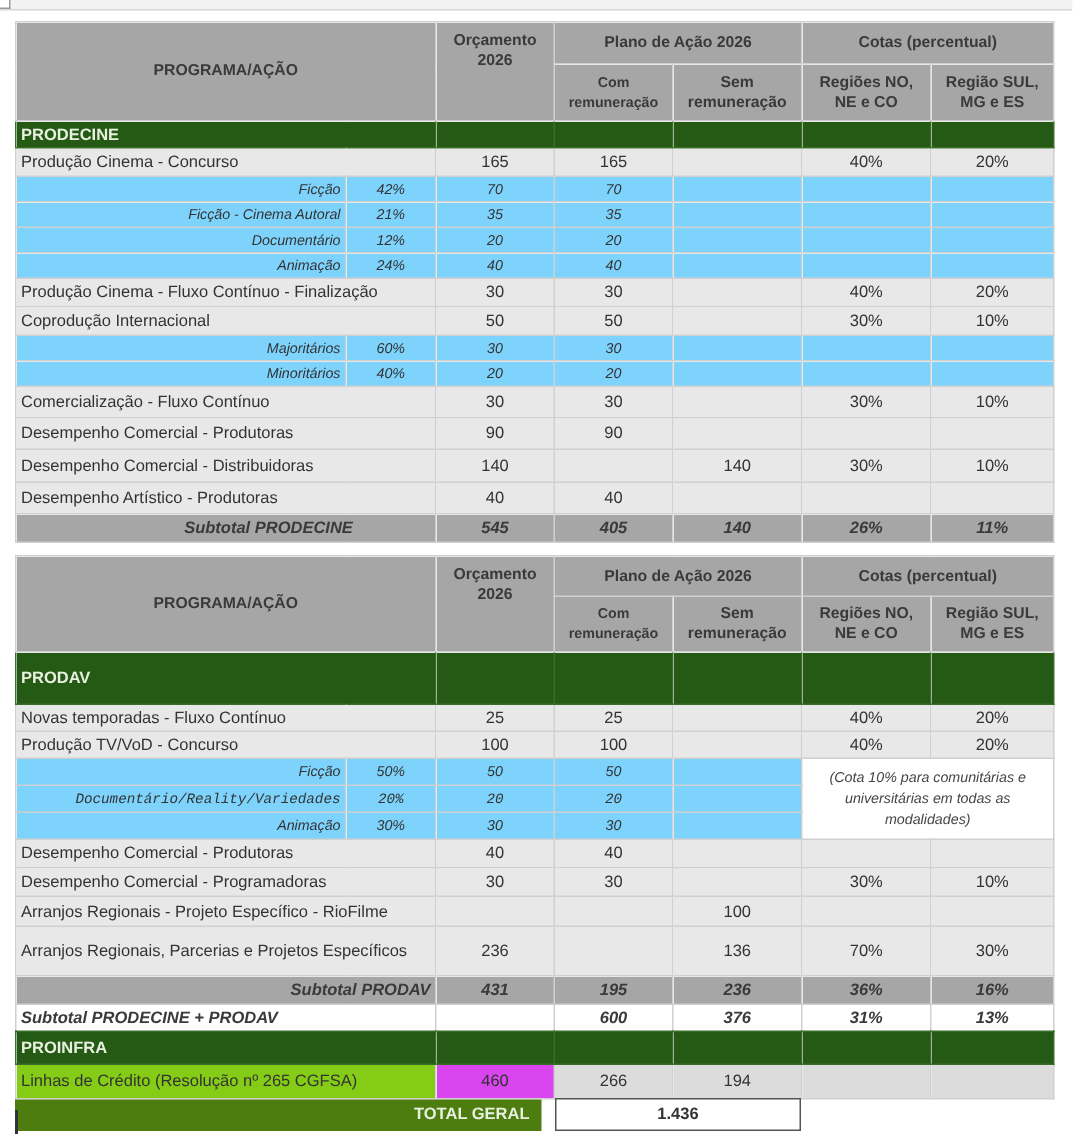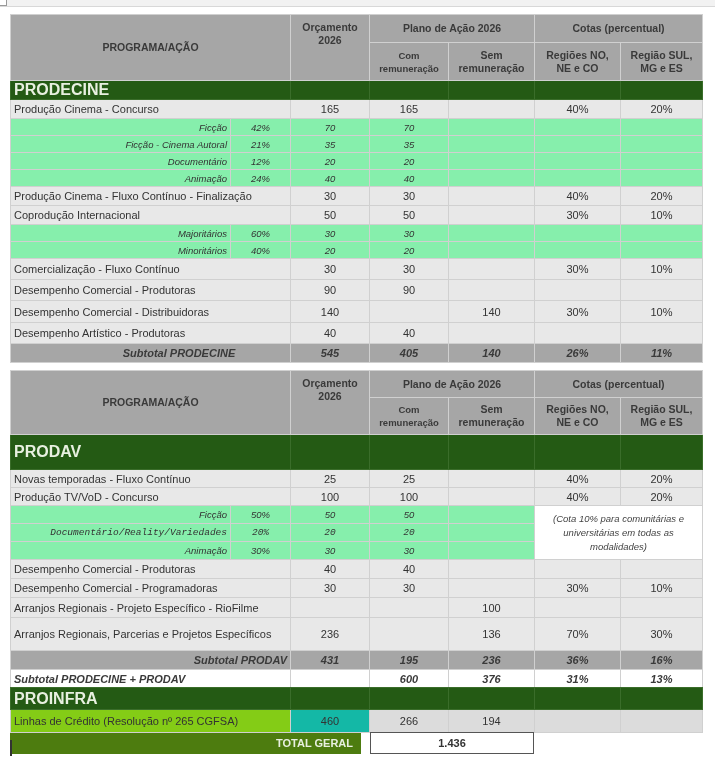--- a/index.html
+++ b/index.html
@@ -3,23 +3,23 @@
 <meta charset="utf-8">
 <style>
   html, body { margin:0; padding:0; }
   body { width:715px; height:764px; background:#ffffff; position:relative; overflow:hidden;
          font-family:"Liberation Sans", "DejaVu Sans", sans-serif; color:#333; }
   .topbar { position:absolute; left:0; top:0; width:715px; height:6px; background:#f2f2f2; border-bottom:1px solid #d8d8d8; }
   .topcheck { position:absolute; left:0; top:0; width:6px; height:5px; border:1px solid #999; border-top:none; border-left:none; background:#fff; }
   table { border-collapse:collapse; position:absolute; left:10px; table-layout:fixed; }
   td, th { border:1px solid #d0d0d0; padding:0 3px; font-size:11px; white-space:nowrap; overflow:hidden; }
   th { background:#a6a6a6; color:#3a3a3a; font-weight:bold; text-align:center; font-size:10.5px; line-height:13px; }
-  .green td { background:#245a14; color:#e8f0e0; font-weight:bold; font-size:16px; border-color:#3a6d2a; }
+  .green td { background:#245a14; color:#e8f0e0; font-weight:bold; font-size:11px; border-color:#3a6d2a; }
   .main td { background:#e8e8e8; }
-  .sub td { background:#86efac; font-style:italic; font-size:9.5px; }
+  .sub td { background:#7dd3fc; font-style:italic; font-size:9.5px; }
   .sub td.lbl { text-align:right; }
   .sub td.pct { text-align:center; }
   .num { text-align:center; }
   .subtotal td { background:#a6a6a6; font-weight:bold; font-style:italic; color:#3a3a3a; }
   .subtotal2 td { background:#ffffff; font-weight:bold; font-style:italic; color:#3a3a3a; }
   .note { text-align:center; font-style:italic; white-space:normal; font-size:10px; line-height:14px; color:#444; background:#fff !important; }
   .total-label { position:absolute; left:10px; top:733px; width:351px; height:21px; background:#4d7c0f; color:#e8f0e0;
                  font-weight:bold; font-size:11px; text-align:right; line-height:21px; padding-right:8px; box-sizing:border-box; }
   .total-val { position:absolute; left:370px; top:732px; width:164px; height:22px; background:#fff; border:1.5px solid #555;
                font-weight:bold; font-size:11px; text-align:center; line-height:21px; box-sizing:border-box; color:#333; }
@@ -324,21 +324,21 @@
       <tr class="green" style="height:22px">
     <td>PROINFRA</td>
     <td></td>
         <td></td>
         <td></td>
         <td></td>
         <td></td>
   </tr>
   <tr class="main" style="height:23px; background:#dcdcdc;">
     <td style="background:#84cc16;">Linhas de Crédito (Resolução nº 265 CGFSA)</td>
-    <td class="num" style="background:#14b8a6;">460</td>
+    <td class="num" style="background:#d946ef;">460</td>
     <td class="num" style="background:#dcdcdc;">266</td>
     <td class="num" style="background:#dcdcdc;">194</td>
     <td class="num" style="background:#dcdcdc;"></td>
     <td class="num" style="background:#dcdcdc;"></td>
   </tr>
 </tbody>
   </table>
 
 <div class="total-label">TOTAL GERAL</div>
 <div class="total-val">1.436</div>

